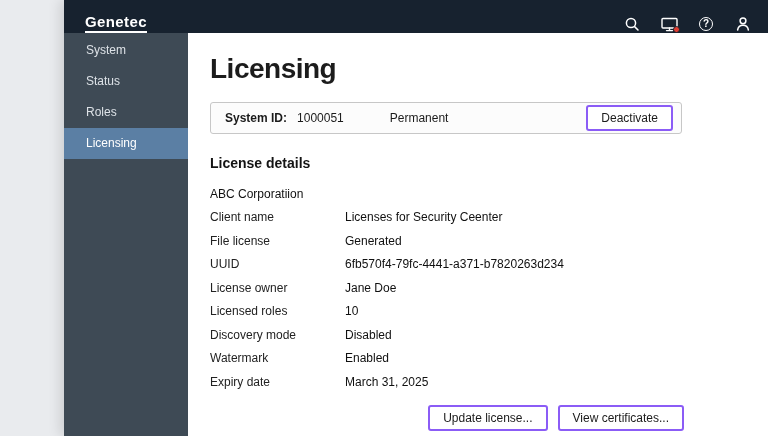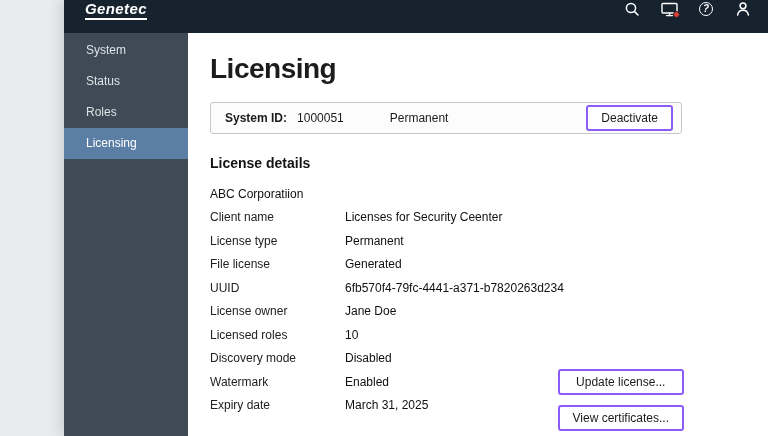--- a/index.html
+++ b/index.html
@@ -15,23 +15,22 @@
     position: absolute; left: 64px; top: 0;
     width: 704px; height: 436px;
     display: flex; flex-direction: column;
     box-shadow: -4px 0 12px rgba(0,0,0,0.12);
     background: #fff;
   }
   
   .topbar {
     height: 33px; flex: 0 0 33px;
     background: #17222f;
-    display: flex; align-items: flex-start;
+    display: flex; align-items: flex-end;
     padding: 0 16px 0 21px;
-    font-style: italic;
   }
   .logo {
     color: #fff; font-weight: bold; font-size: 15px;
     letter-spacing: 0.4px;
     border-bottom: 2px solid #fff;
     padding-bottom: 1px;
   }
   .topbar-icons {
     margin-left: auto;
     display: flex; align-items: center; gap: 19px;
@@ -96,21 +95,21 @@
     font-size: 14px; font-weight: 700; color: #141414;
   }
   .row {
     display: flex; align-items: center;
     height: 23.5px; font-size: 12px;
   }
   .row-label { width: 135px; color: #222; }
   .row-value { color: #101010; }
   .actions {
     position: absolute; right: 84px; bottom: 5px;
-    display: flex; gap: 10px; flex-direction: column;
+    display: flex; gap: 10px;
   }
 </style>
 </head>
 <body>
 
 <div class="window">
 
   <header class="topbar">
     <div class="logo">Genetec</div>
     <div class="topbar-icons">
@@ -164,24 +163,20 @@
 
       <div class="detail-rows">
         <div class="row">
           <span class="row-value">ABC Corporatiion</span>
         </div>
         <div class="row">
           <span class="row-label">Client name</span>
           <span class="row-value">Licenses for Security Ceenter</span>
         </div>
         <div class="row">
-          <span class="row-label">License type</span>
-          <span class="row-value">Permanent</span>
-        </div>
-        <div class="row">
           <span class="row-label">File license</span>
           <span class="row-value">Generated</span>
         </div>
         <div class="row">
           <span class="row-label">UUID</span>
           <span class="row-value">6fb570f4-79fc-4441-a371-b7820263d234</span>
         </div>
         <div class="row">
           <span class="row-label">License owner</span>
           <span class="row-value">Jane Doe</span>

